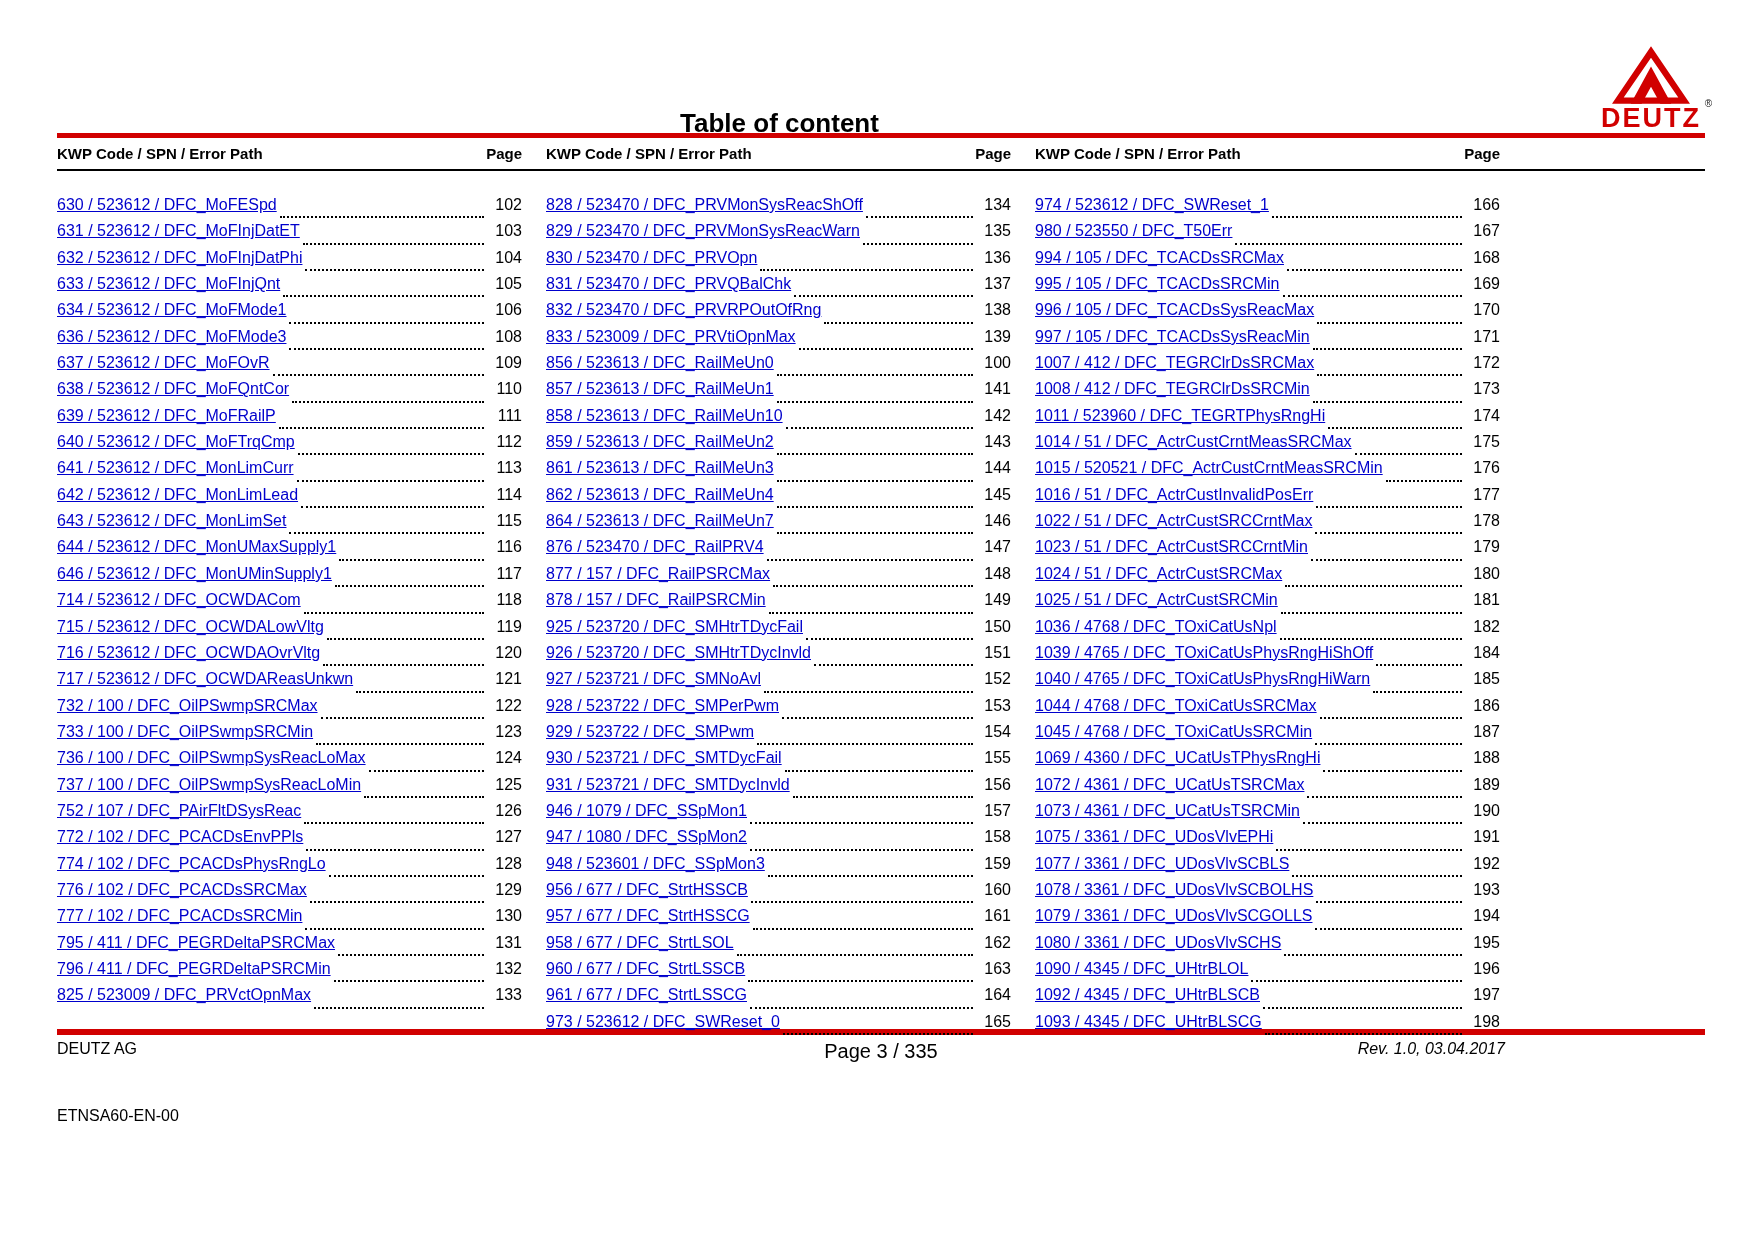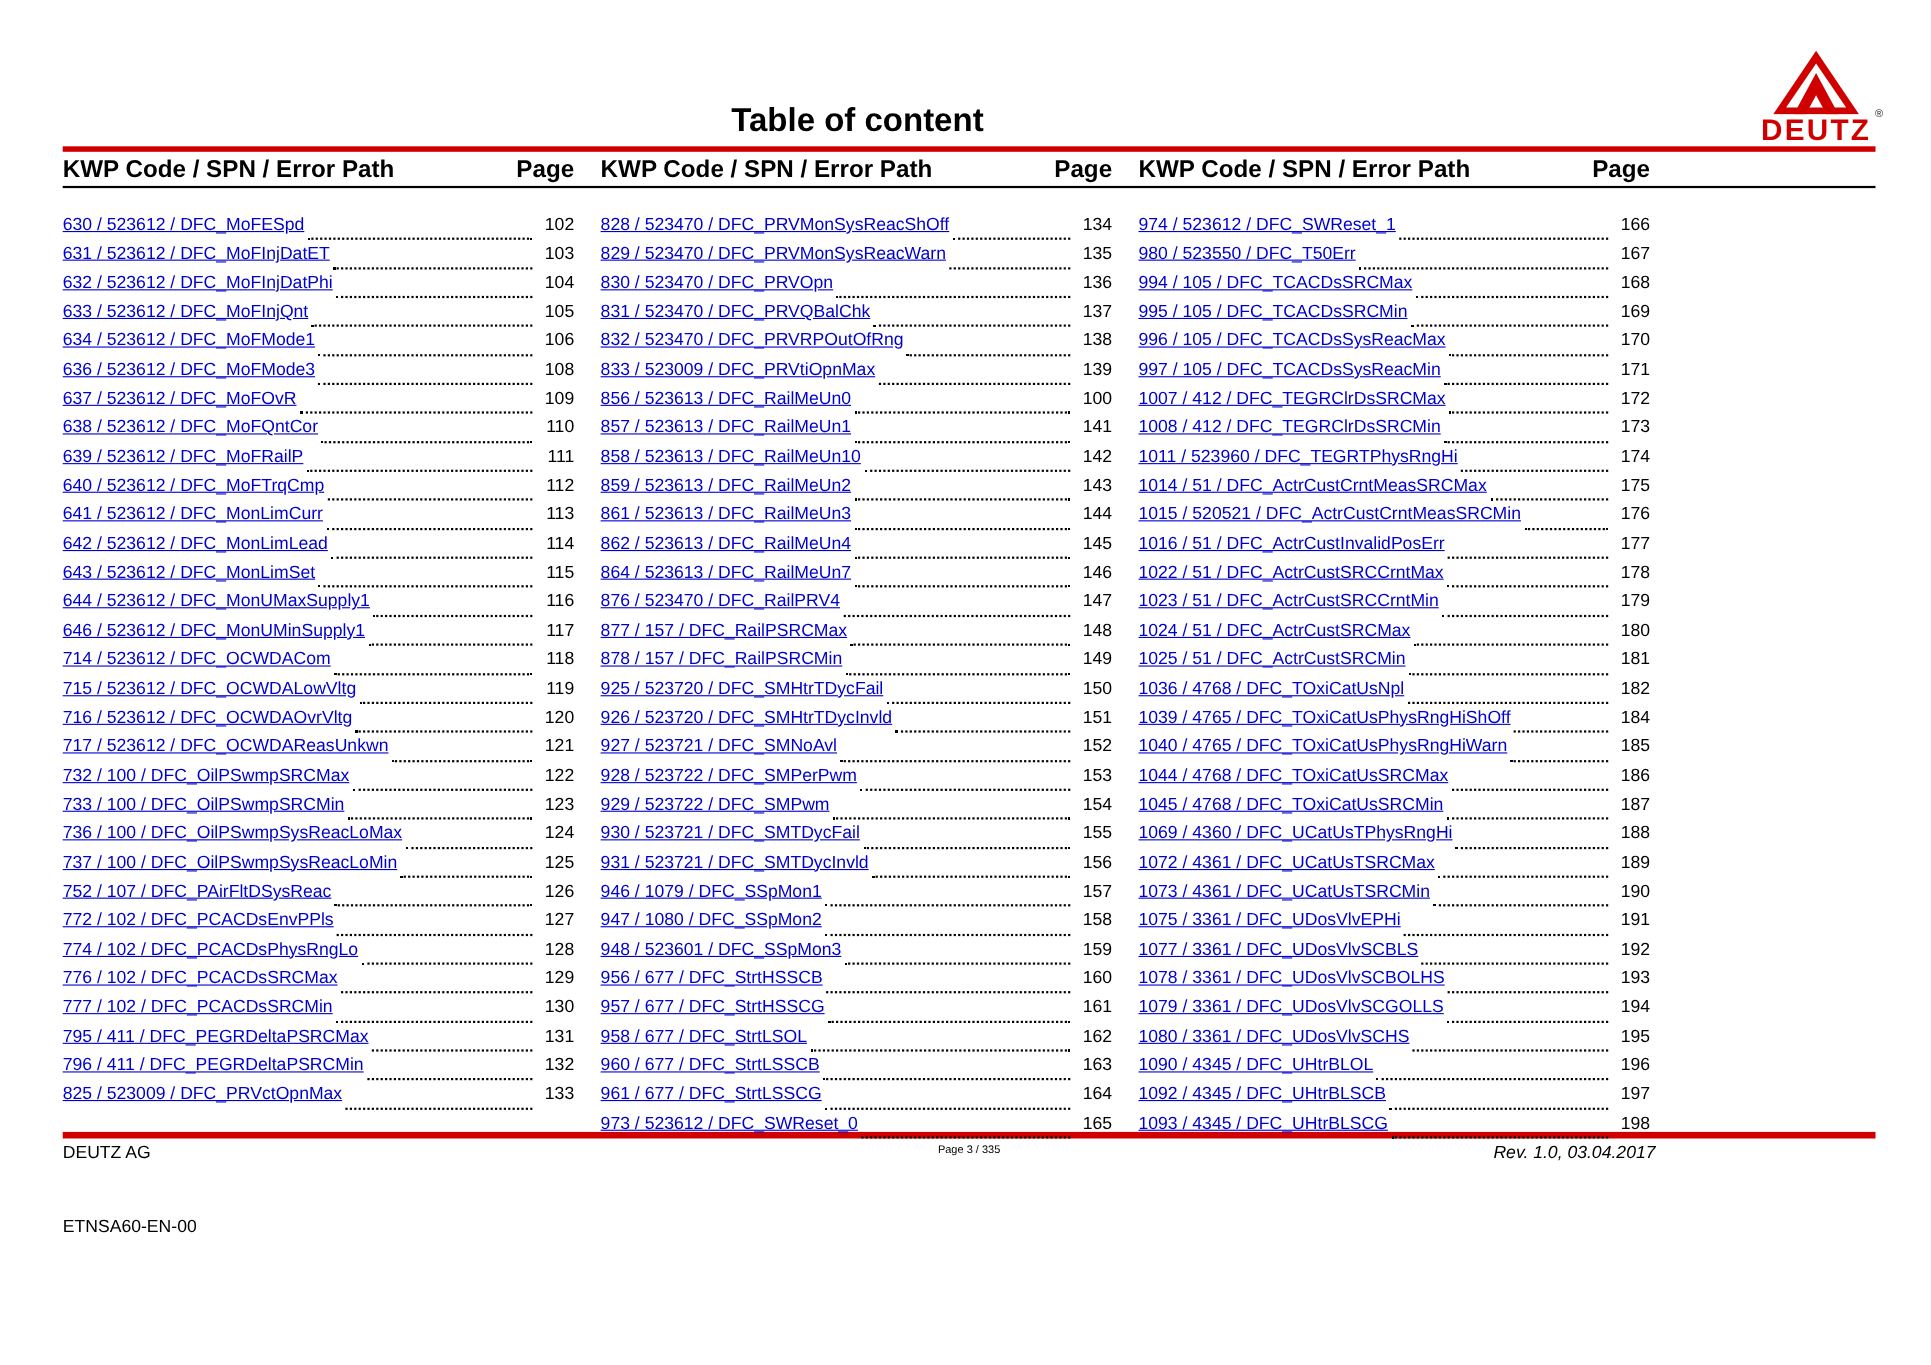--- a/index.html
+++ b/index.html
@@ -15,41 +15,41 @@
   }
   
   .logo{position:absolute;top:46px;right:44px;width:120px;text-align:center;z-index:5;}
   .logo svg{display:block;margin:0 auto;}
   .logo svg path{fill:var(--accent-red);}
   .logo-word{position:relative;display:inline-block;font-weight:bold;font-size:27px;
     letter-spacing:2px;color:var(--accent-red);line-height:1;margin-top:1px;}
   .logo-reg{position:absolute;top:-6px;right:-11px;font-size:10px;letter-spacing:0;
     color:#222;font-weight:normal;}
   
-  .title{position:absolute;top:93px;left:57px;width:1445px;text-align:center;
-    font-size:30px;font-weight:bold;}
+  .title{position:absolute;top:108px;left:57px;width:1445px;text-align:center;
+    font-size:26px;font-weight:bold;}
   .rule{position:absolute;left:57px;width:1648px;}
   .rule-red-top{top:133px;height:5px;background:var(--accent-red);}
   .rule-black{top:169px;height:2px;background:var(--rule-black);}
   .rule-red-bottom{top:1029px;height:6px;background:var(--accent-red);}
   
   .table{position:absolute;top:144px;left:57px;width:1443px;}
   .head-row,.cols{display:flex;gap:24px;}
   .col-head{width:465px;display:flex;justify-content:space-between;
-    font-weight:bold;font-size:22px;line-height:20px;}
+    font-weight:bold;font-size:15px;line-height:20px;}
   .cols{margin-top:13px;}
   .col{width:465px;margin-top:19px;}
   .toc-row{display:flex;align-items:baseline;height:26.35px;font-size:16px;}
   .toc-link{color:var(--link-blue);text-decoration:underline;white-space:nowrap;}
   .leader{flex:1;min-width:10px;align-self:flex-end;margin:0 4px 4px 3px;
     border-bottom:2px dotted #000;}
   .pagenum{min-width:34px;text-align:right;color:#000;}
   
   .footer-left{position:absolute;left:57px;top:1040px;font-size:16px;}
-  .footer-center{position:absolute;left:57px;top:1040px;width:1648px;text-align:center;font-size:10px;}
+  .footer-center{position:absolute;left:57px;top:1040px;width:1648px;text-align:center;font-size:20px;}
   .footer-right{position:absolute;top:1040px;right:250px;font-size:16px;font-style:italic;}
   .doc-id{position:absolute;left:57px;top:1071px;font-size:16px;margin-top:36px;}
 </style>
 </head>
 <body>
 
 <div>
 
   <div class="logo">
     <svg width="78" height="58" viewBox="0 0 100 74" aria-hidden="true">

